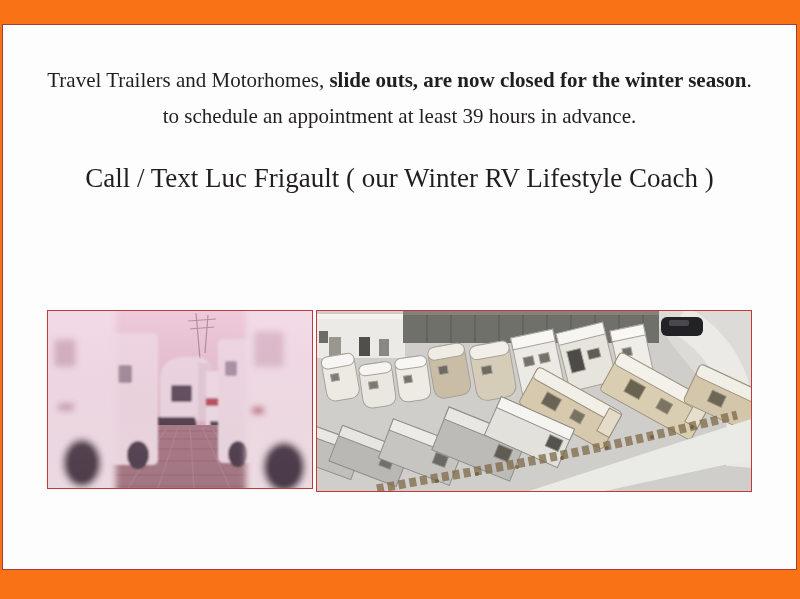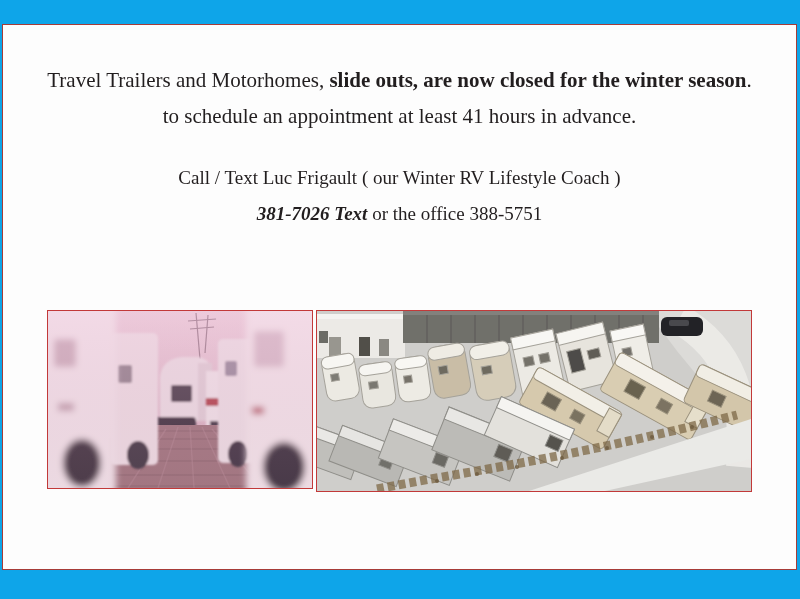--- a/index.html
+++ b/index.html
@@ -1,20 +1,20 @@
 <!DOCTYPE html>
 <html><head>
 <meta charset="utf-8">
 <style>
   html, body { margin: 0; padding: 0; }
   .canvas {
     position: relative;
     width: 800px;
     height: 599px;
-    background: #0ea5e9;
+    background: #f97316;
     font-family: "Liberation Serif", serif;
     overflow: hidden;
   }
   .panel {
     position: absolute;
     left: 2px;
     top: 24px;
     width: 793px;
     height: 544px;
     background: #fdfdfd;
@@ -25,21 +25,21 @@
     padding-top: 37px;
     text-align: center;
     font-size: 21px;
     line-height: 36px;
     color: #221e1f;
   }
   .notice p, .contact p { margin: 0; }
   .contact {
     margin-top: 26px;
     text-align: center;
-    font-size: 19px;
+    font-size: 27px;
     line-height: 36px;
     color: #221e1f;
   }
   .bold { font-weight: bold; }
   .bold-italic { font-weight: bold; font-style: italic; }
   .photos {
     position: absolute;
     top: 285px;
     left: 0;
     right: 0;
@@ -56,26 +56,25 @@
   .photo svg { display: block; }
 </style>
 </head>
 <body>
 
 <div class="canvas">
   <div class="panel">
 
     <div class="notice">
       <p><span>Travel Trailers and Motorhomes, </span><span class="bold">slide outs, are now closed for the winter season</span><span>.</span></p>
-      <p>to schedule an appointment at least 41 hours in advance.</p>
+      <p>to schedule an appointment at least 39 hours in advance.</p>
     </div>
 
     <div class="contact">
       <p>Call / Text Luc Frigault ( our Winter RV Lifestyle Coach )</p>
-      <p><span class="bold-italic">381-7026 Text</span><span> or the office 388-5751</span></p>
     </div>
 
     <div class="photos">
 
       <div class="photo">
         <svg width="264" height="177" viewBox="0 0 264 177" xmlns="http://www.w3.org/2000/svg">
           <defs>
             <linearGradient id="lsky" x1="0" y1="0" x2="0" y2="1">
               <stop offset="0" stop-color="#eed8e2"></stop>
               <stop offset="0.55" stop-color="#e2c3d1"></stop>

